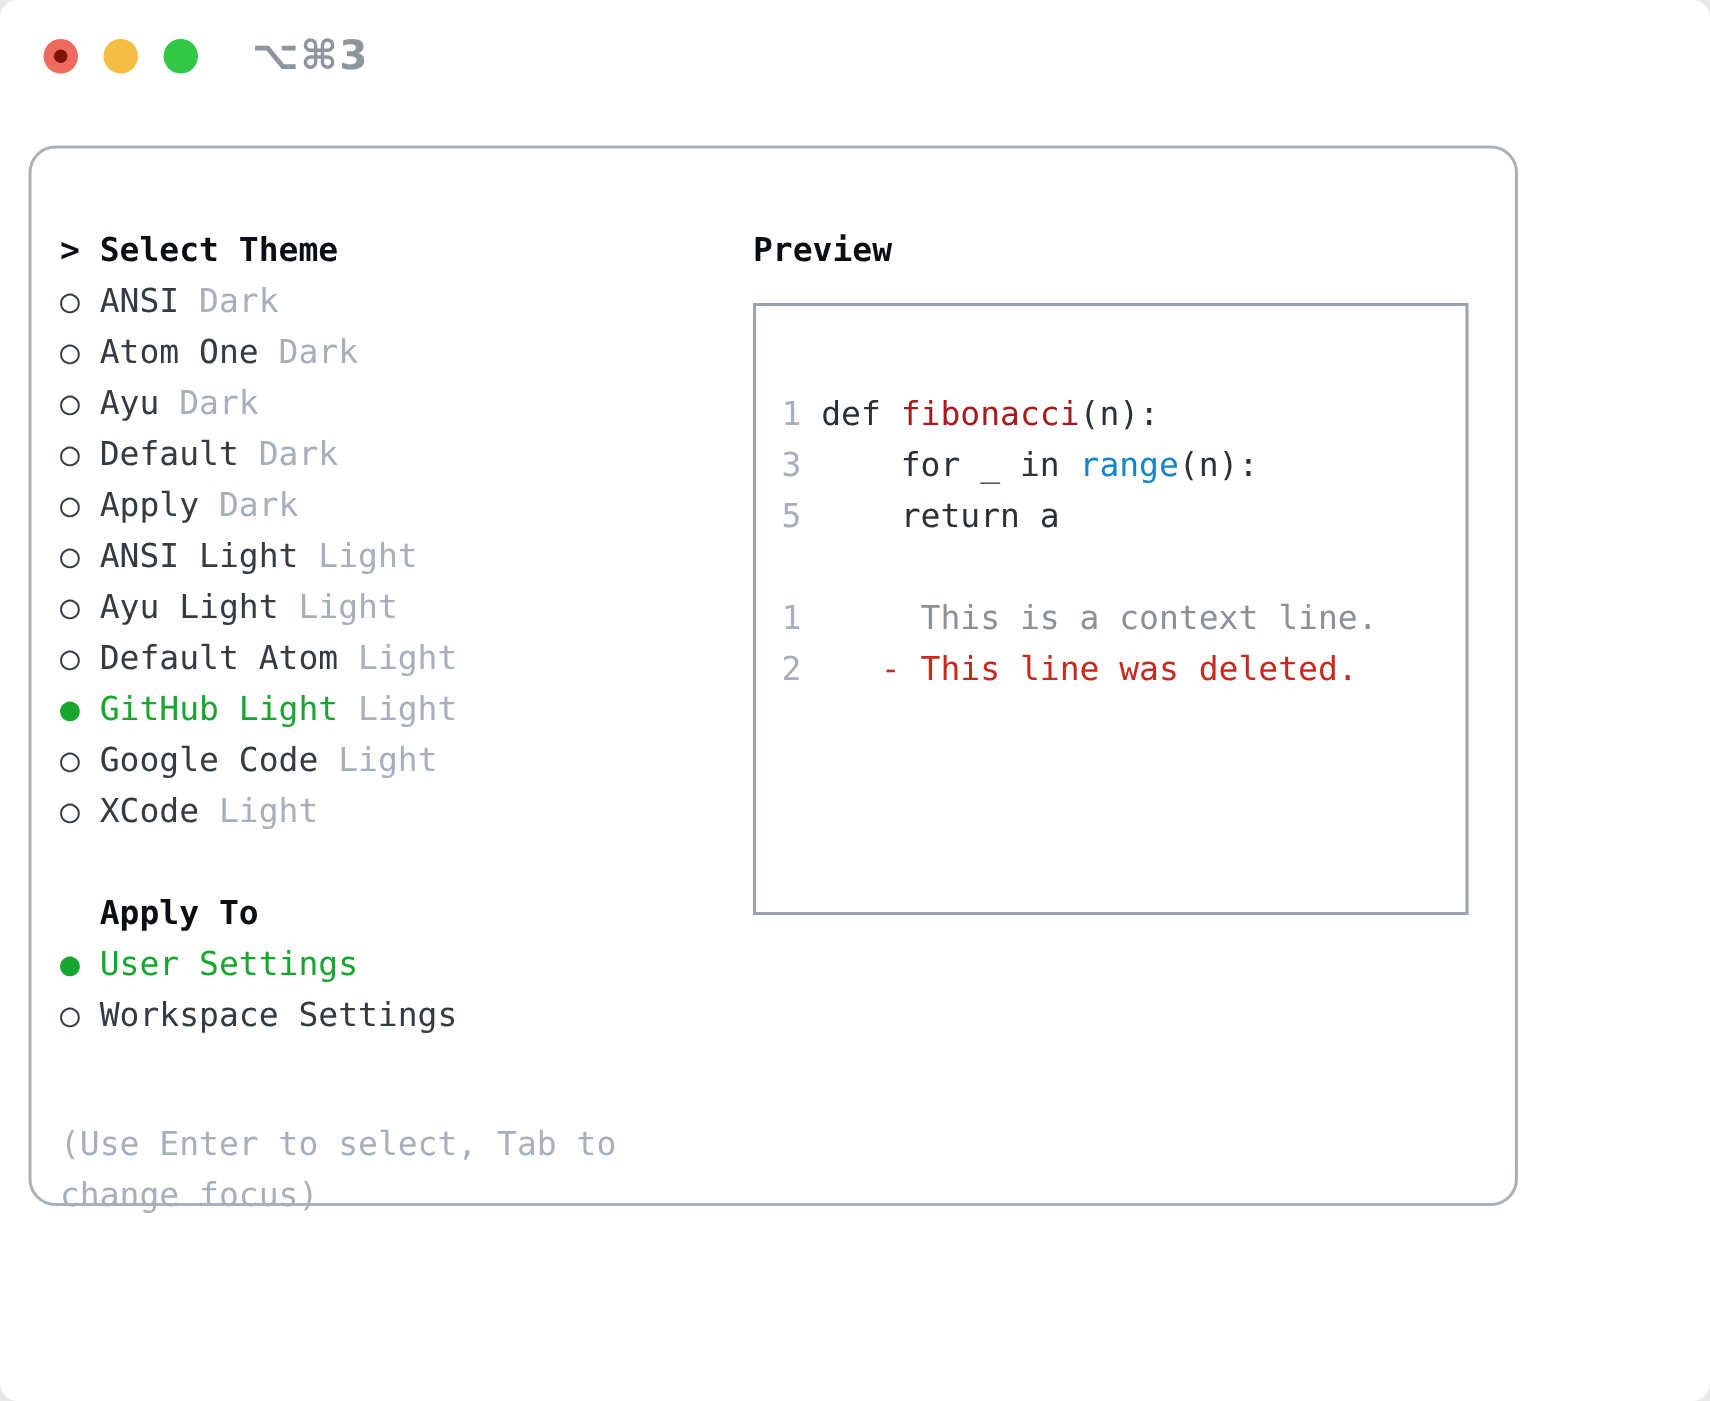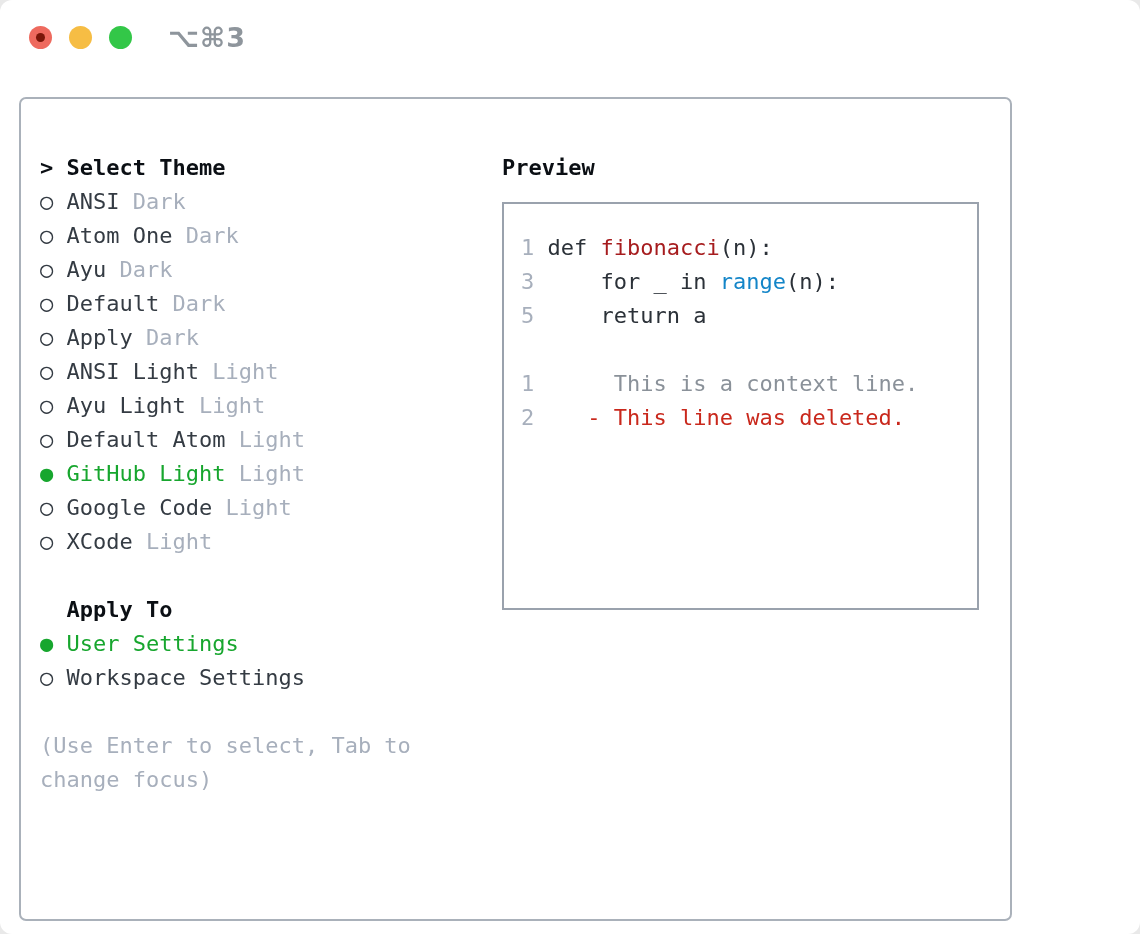--- a/index.html
+++ b/index.html
@@ -52,23 +52,23 @@
     font-weight: 700;
     font-size: 27px;
     color: #8e959c;
     letter-spacing: 1px;
     line-height: 23px;
   }
   
   .panel {
     position: absolute;
     left: 19px; top: 97px;
-    width: 993px; height: 824px;
+    width: 993px; height: 707px;
     border: 2px solid #aab1ba;
-    border-radius: 7px;
+    border-radius: 18px;
     background: #ffffff;
     display: flex;
     padding: 52px 0 0 19px;
     font-size: 22px;
     line-height: 34px;
     color: var(--fg);
   }
   .left-col  { width: 440px; flex: 0 0 auto; }
   .right-col { margin-left: 22px; flex: 0 0 auto; }
 
@@ -79,32 +79,32 @@
   }
   .hdr { font-weight: 700; color: var(--header-fg); }
   .bullet.cursor { font-weight: 700; color: var(--header-fg); }
   .item-name { color: #343b43; }
   .item-tag  { color: var(--muted); }
   .row.selected .bullet    { color: var(--accent-green); }
   .row.selected .item-name { color: var(--accent-green); }
   .row.option { cursor: pointer; }
   .apply-hdr { margin-top: 34px; }
   .hint {
-    margin-top: 34px;
+    margin-top: 52px;
     color: var(--muted);
     white-space: normal;
     width: 440px;
   }
   
   .preview-box {
     margin-top: 17px;
     width: 477px; height: 408px;
     border: 2px solid #9aa2ad;
     background: #ffffff;
-    padding: 27px 0 0 17px;
+    padding: 56px 0 0 17px;
     overflow: hidden;
   }
   .code-line { height: 34px; white-space: pre; }
   .ln { display: inline-block; width: 2ch; color: var(--linenum); }
   .tok-fg       { color: var(--fg); }
   .tok-function { color: var(--function-red); }
   .tok-number   { color: var(--number-teal); }
   .tok-builtin  { color: var(--builtin-blue); }
   .tok-context  { color: var(--context-gray); }
   .tok-deleted  { color: var(--deleted-red); }

